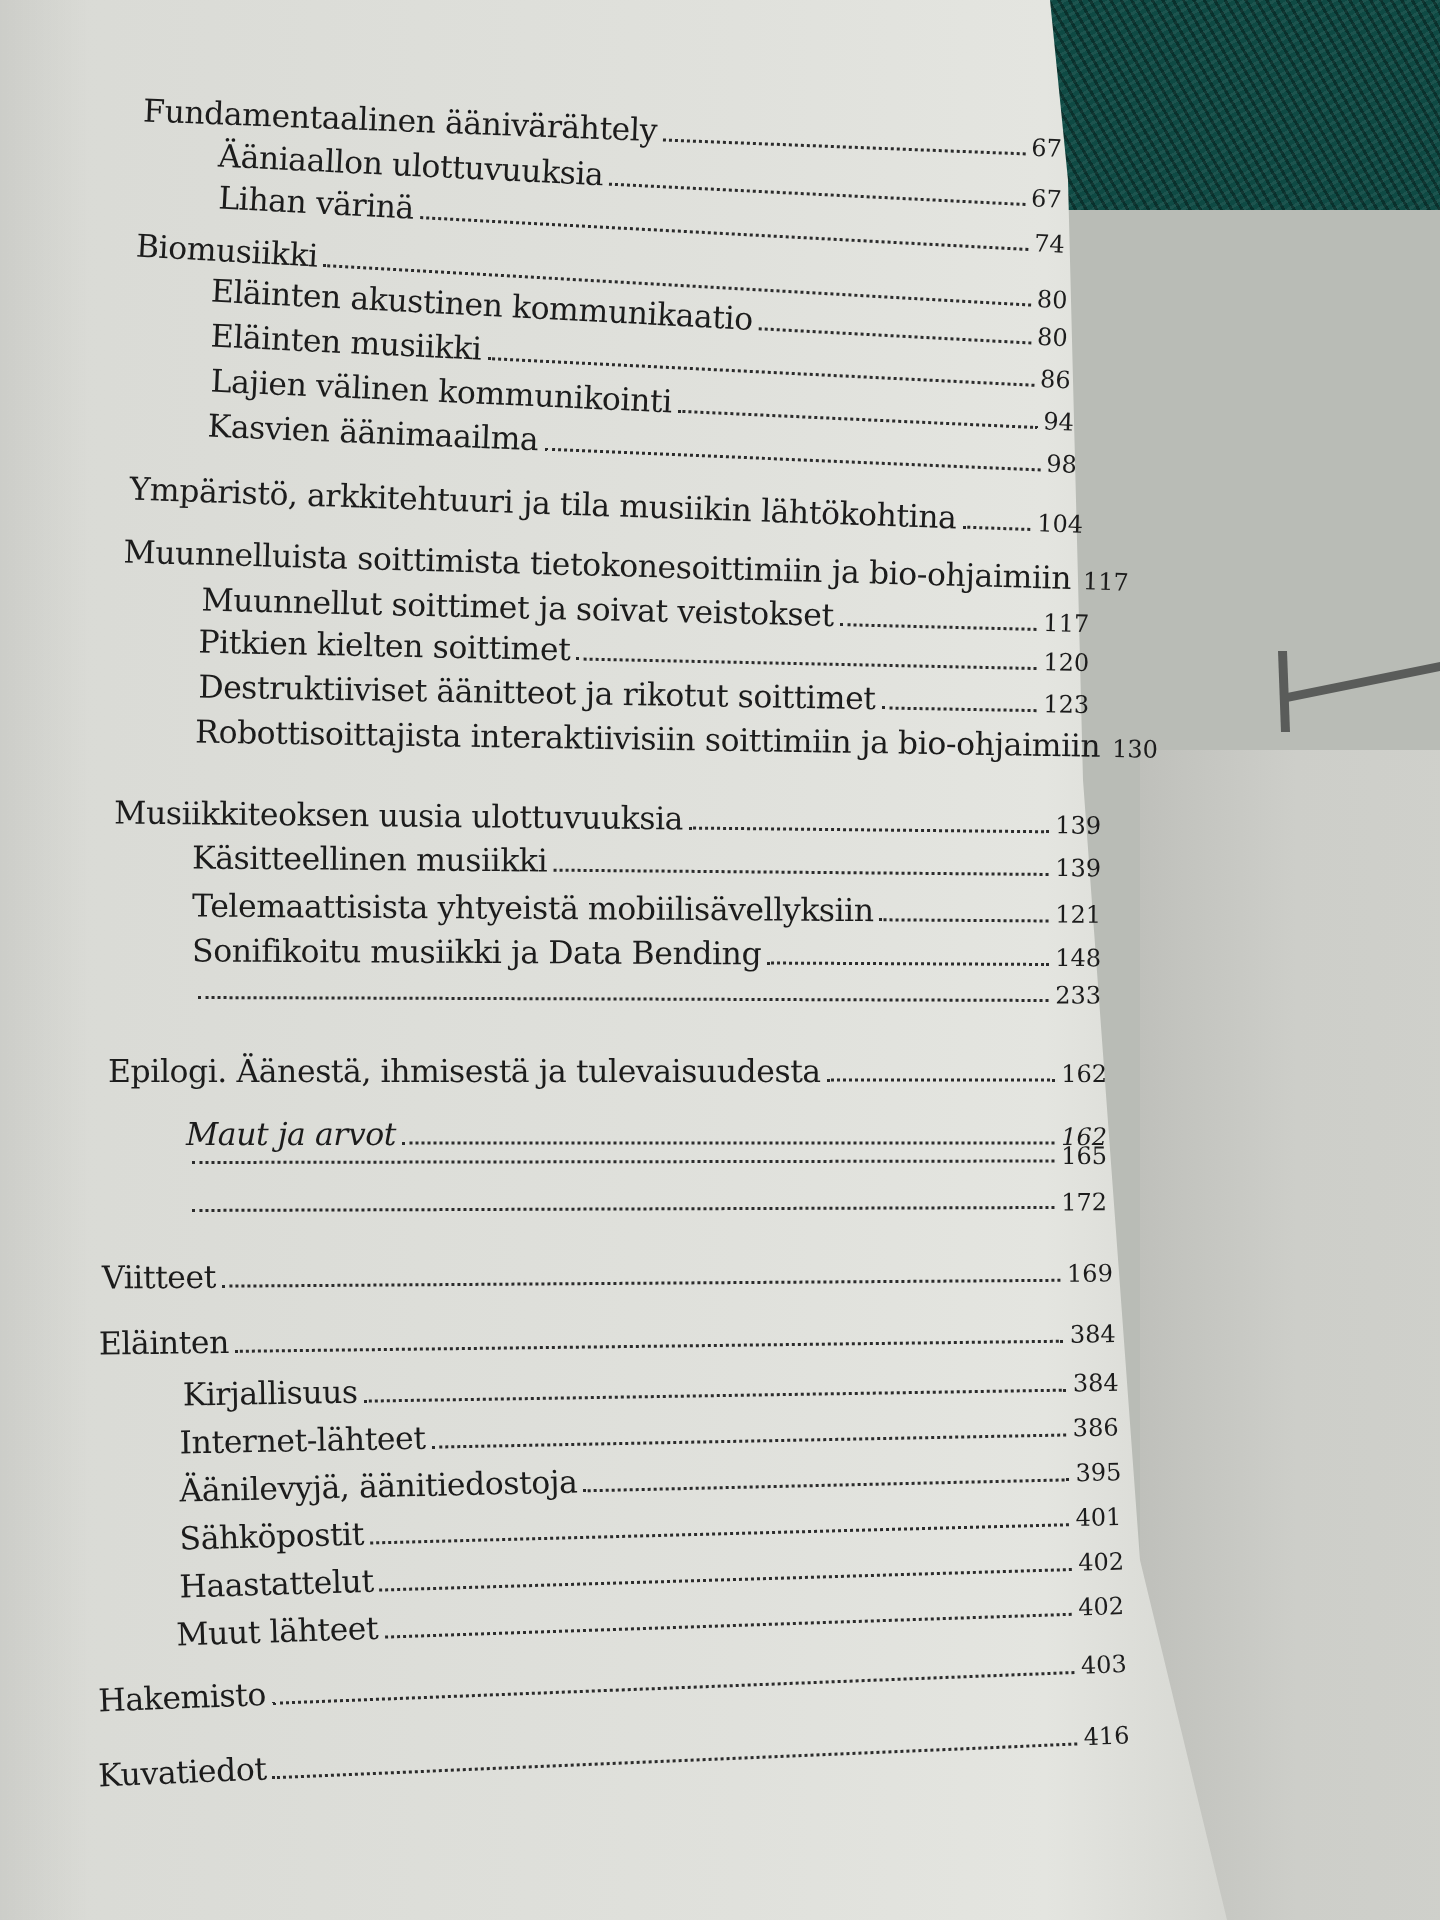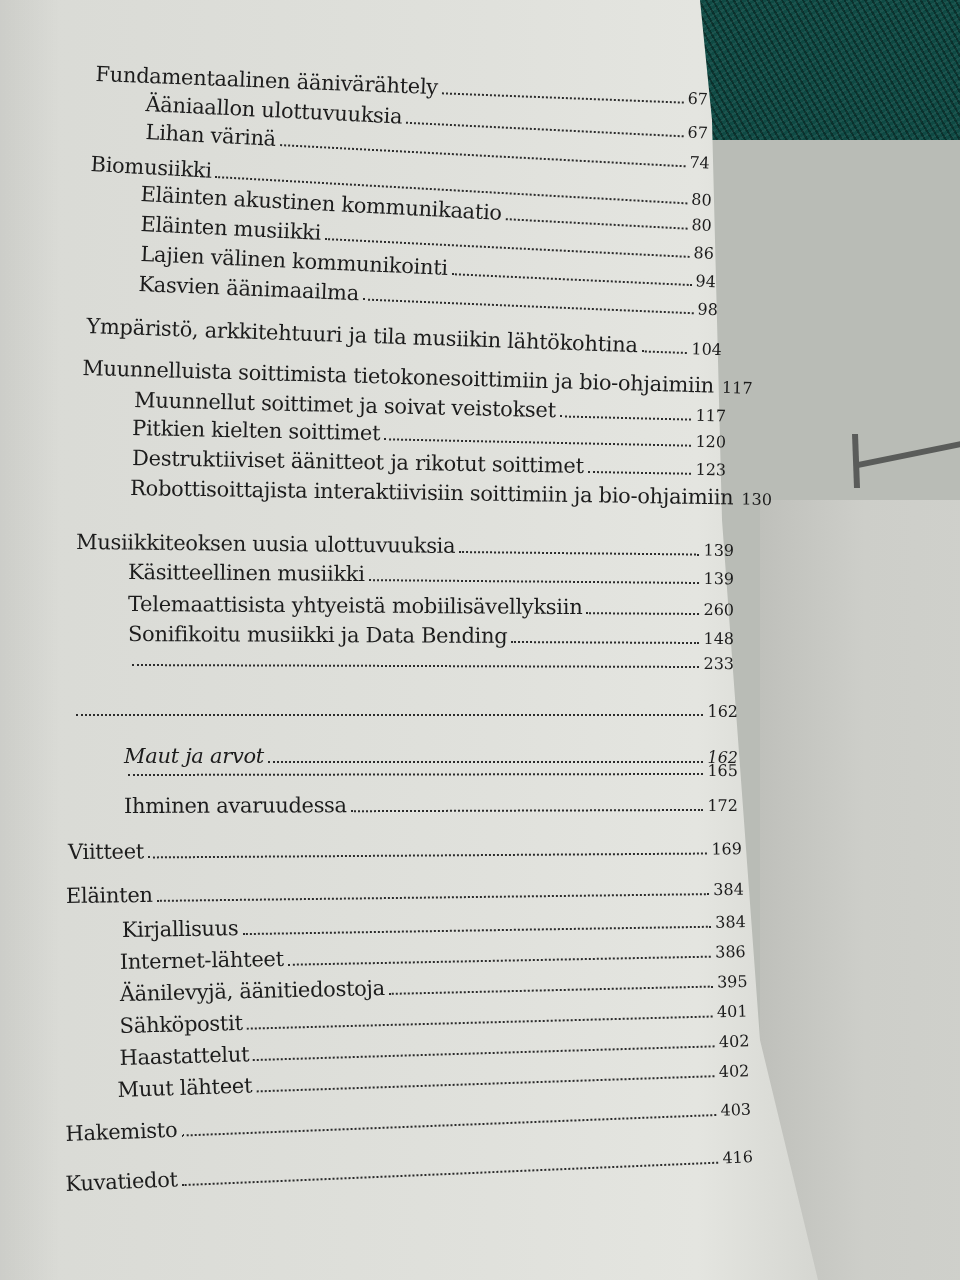--- a/index.html
+++ b/index.html
@@ -183,46 +183,46 @@
         <span class="page">139</span>
       </div>
       <div class="entry level-2" style="left: 128px; top: 560px; width: 606px; transform: rotate(0.5deg);">
         <span class="title">Käsitteellinen musiikki</span>
         <span class="leader"></span>
         <span class="page">139</span>
       </div>
       <div class="entry level-2" style="left: 128px; top: 592px; width: 606px; transform: rotate(0.4deg);">
         <span class="title">Telemaattisista yhtyeistä mobiilisävellyksiin</span>
         <span class="leader"></span>
-        <span class="page">260</span>
+        <span class="page">121</span>
       </div>
       <div class="entry level-2" style="left: 128px; top: 622px; width: 606px; transform: rotate(0.3deg);">
         <span class="title">Sonifikoitu musiikki ja Data Bending</span>
         <span class="leader"></span>
         <span class="page">148</span>
       </div>
       <div class="entry level-2" style="left: 128px; top: 652px; width: 606px; transform: rotate(0.2deg);">
         <span class="leader"></span>
         <span class="page">233</span>
       </div>
       <div class="entry level-1" style="left: 72px; top: 702px; width: 666px; transform: rotate(0deg);">
+        <span class="title">Epilogi. Äänestä, ihmisestä ja tulevaisuudesta</span>
         <span class="leader"></span>
         <span class="page">162</span>
       </div>
       <div class="entry level-2" style="left: 124px; top: 744px; width: 614px; transform: rotate(0deg); font-style: italic;">
         <span class="title">Maut ja arvot</span>
         <span class="leader"></span>
         <span class="page">162</span>
       </div>
       <div class="entry level-2" style="left: 124px; top: 762px; width: 614px; transform: rotate(-0.1deg);">
         <span class="leader"></span>
         <span class="page">165</span>
       </div>
       <div class="entry level-2" style="left: 124px; top: 794px; width: 614px; transform: rotate(-0.2deg);">
-        <span class="title">Ihminen avaruudessa</span>
         <span class="leader"></span>
         <span class="page">172</span>
       </div>
       <div class="entry level-1" style="left: 68px; top: 840px; width: 674px; transform: rotate(-0.4deg);">
         <span class="title">Viitteet</span>
         <span class="leader"></span>
         <span class="page">169</span>
       </div>
       <div class="entry level-1" style="left: 66px; top: 884px; width: 678px; transform: rotate(-0.7deg);">
         <span class="title">Eläinten</span>

